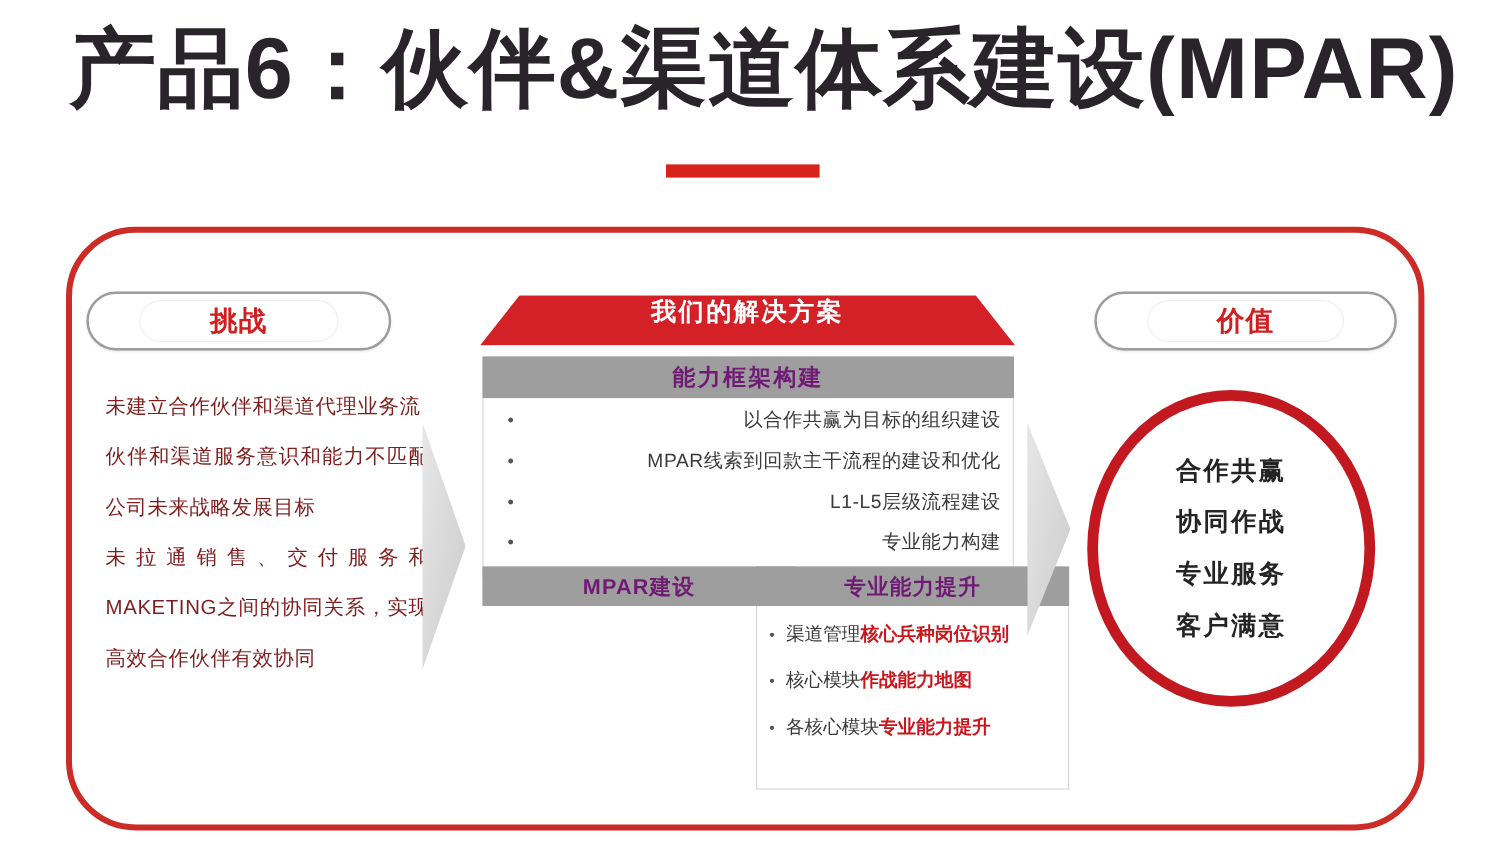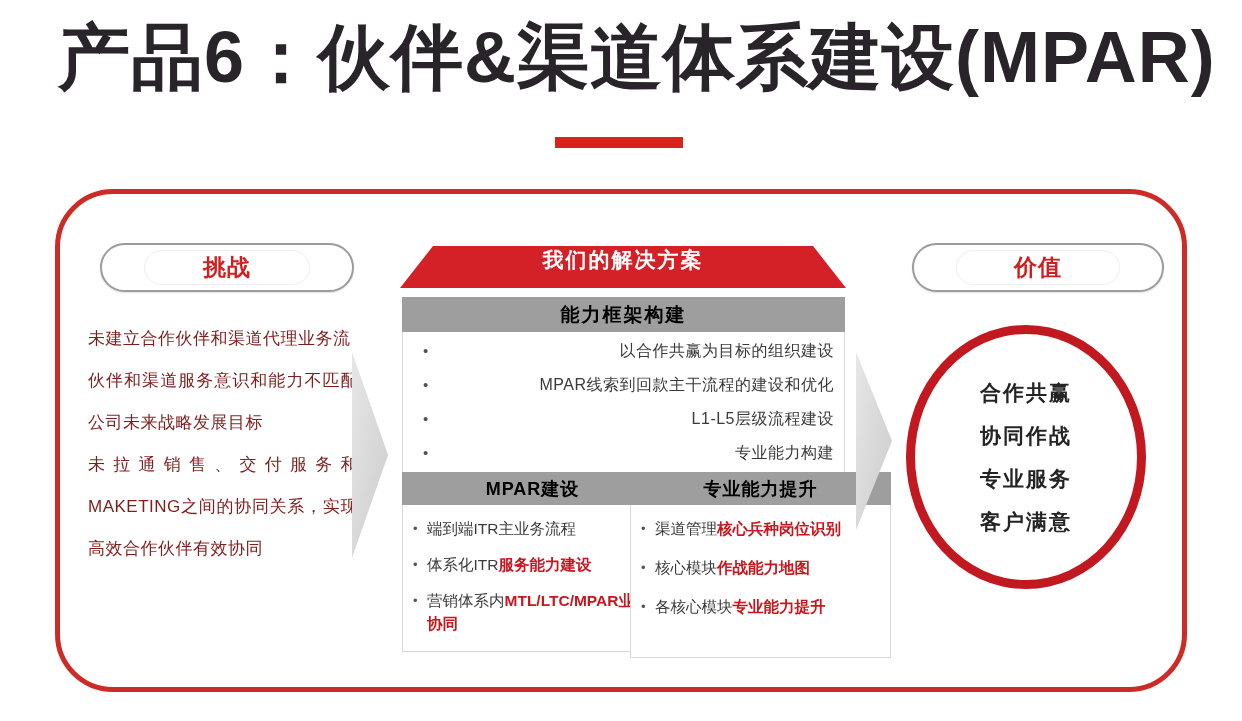--- a/index.html
+++ b/index.html
@@ -32,21 +32,21 @@
     display:flex;align-items:center;justify-content:center;
     box-shadow:0 1px 2px rgba(0,0,0,.12);
   }
   .pill::after{
     content:"";position:absolute;left:42px;right:42px;top:5px;bottom:5px;
     border:1px solid #eeeeee;border-radius:20px;
   }
   .pill .pill-label{
     font-size:23px;font-weight:bold;color:#d11f1f;z-index:1;letter-spacing:1px;
   }
-  .pill-challenge{left:100px;top:243px;width:250px;}
+  .pill-challenge{left:72px;top:243px;width:250px;}
   .pill-value{left:912px;top:243px;width:248px;}
   
   .challenge-text{
     position:absolute;left:88px;top:318px;width:270px;
     font-size:17px;color:#7f1d1d;line-height:42px;letter-spacing:.5px;
   }
   .challenge-text p{margin:0;text-align:justify;}
   
   .flow-arrow{
     position:absolute;width:36px;
@@ -58,21 +58,21 @@
   .arrow-2{left:856px;top:352px;height:178px;}
   
   .banner{
     position:absolute;left:400px;top:246px;width:446px;height:42px;
     background:#d32127;
     clip-path:polygon(33px 0,calc(100% - 33px) 0,100% 100%,0 100%);
     display:flex;justify-content:center;
   }
   .banner-label{color:#ffffff;font-size:21px;font-weight:bold;letter-spacing:2px;}
   .gray-bar{
-    background:#9e9e9e;color:#000000;font-weight:bold;
+    background:#9e9e9e;color:#701a75;font-weight:bold;
     display:flex;align-items:center;justify-content:center;
   }
   .framework-header{
     position:absolute;left:402px;top:297px;width:443px;height:35px;font-size:19px;
     letter-spacing:2px;
   }
   .framework-box{
     position:absolute;left:402px;top:332px;width:441px;height:140px;
     background:#ffffff;border:1px solid #d9d9d9;border-top:none;
     padding-top:8px;box-sizing:content-box;text-align:right;
@@ -149,27 +149,20 @@
     <ul>
       <li>以合作共赢为目标的组织建设</li>
       <li>MPAR线索到回款主干流程的建设和优化</li>
       <li>L1-L5层级流程建设</li>
       <li>专业能力构建</li>
     </ul>
   </div>
 
   <div class="sub-box sub-box-left">
     <div class="gray-bar sub-header">MPAR建设</div>
-    <div class="sub-body">
-      <ul>
-        <li><span>端到端ITR主业务流程</span><span class="em-red"></span></li>
-        <li><span>体系化ITR</span><span class="em-red">服务能力建设</span></li>
-        <li><span>营销体系内</span><span class="em-red">MTL/LTC/MPAR业务协同</span></li>
-      </ul>
-    </div>
   </div>
 
   <div class="sub-box sub-box-right">
     <div class="gray-bar sub-header">专业能力提升</div>
     <div class="sub-body">
       <ul>
         <li><span>渠道管理</span><span class="em-red">核心兵种岗位识别</span></li>
         <li><span>核心模块</span><span class="em-red">作战能力地图</span></li>
         <li><span>各核心模块</span><span class="em-red">专业能力提升</span></li>
       </ul>

